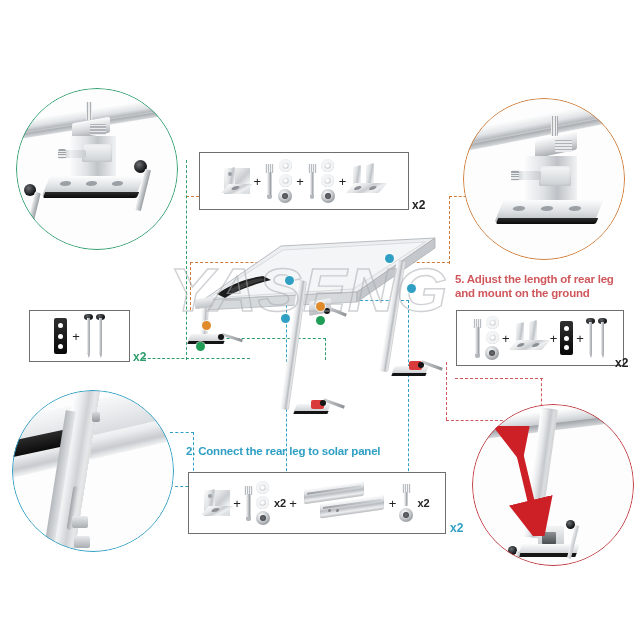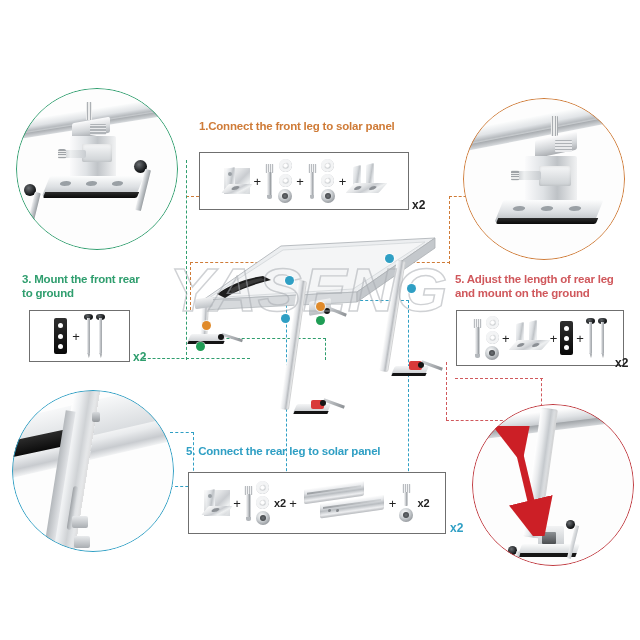--- a/index.html
+++ b/index.html
@@ -325,21 +325,20 @@
     <div class="marker" style="left:222px;top:56px;background:#2f9fc4;"></div>
     <div class="marker" style="left:96px;top:86px;background:#2f9fc4;"></div>
     <div class="marker" style="left:17px;top:93px;background:#e08a2a;"></div>
     <div class="marker" style="left:131px;top:74px;background:#e08a2a;"></div>
     <div class="marker" style="left:11px;top:114px;background:#1f9d55;"></div>
     <div class="marker" style="left:131px;top:88px;background:#1f9d55;"></div>
   </div>
 
   <div id="watermark">YASENG</div>
 
-  <div class="step-title" style="left:199px;top:119px;width:240px;font-size:11.5px;color:#cf7b37;">1.Connect the front leg to solar panel</div>
   <div class="parts-box" style="left:199px;top:152px;width:210px;height:58px;">
     <div class="parts-row">
       <span class="part lbracket alum">
         <span class="vert alum2"></span>
           <span class="horz alum"></span>
           <span class="hole"></span>
           <span class="hole2"></span>
       </span>
       <span class="plus">+</span>
       <span class="part bolt">
@@ -380,21 +379,21 @@
         <span class="w1 alum2"></span>
           <span class="w2 alum2"></span>
           <span class="base alum"></span>
         <span class="bh" style="left:5px;"></span>
           <span class="bh" style="left:20px;"></span>
       </span>
     </div>
   </div>
   <div class="xcount" style="left:412px;top:198px;color:#222;">x2</div>
 
-  <div class="step-title" style="left:186px;top:444px;width:250px;font-size:11.5px;color:#2f9fc4;">5. Connect the rear leg to solar panel</div>
+  <div class="step-title" style="left:186px;top:444px;width:250px;font-size:11.5px;color:#2f9fc4;">2. Connect the rear leg to solar panel</div>
   <div class="parts-box" style="left:188px;top:472px;width:258px;height:62px;">
     <div class="parts-row" style="gap:3px;">
       <span class="part lbracket alum">
         <span class="vert alum2"></span>
           <span class="horz alum"></span>
           <span class="hole"></span>
           <span class="hole2"></span>
       </span>
       <span class="plus">+</span>
       <span class="part bolt">
@@ -435,21 +434,20 @@
         </span>
         <span class="part nut">
             <i></i>
           </span>
       </span>
       <span class="xinline">x2</span>
     </div>
   </div>
   <div class="xcount" style="left:450px;top:521px;color:#2f9fc4;">x2</div>
 
-  <div class="step-title" style="left:22px;top:272px;width:130px;font-size:11.5px;color:#2f9e6e;">3. Mount the front rear to ground</div>
   <div class="parts-box" style="left:29px;top:310px;width:101px;height:52px;">
     <div class="parts-row" style="gap:5px;">
       <span class="part plate">
         <span></span>
           <span></span>
           <span></span>
       </span>
       <span class="plus">+</span>
       <span style="display:flex;gap:4px;">
         <span class="part screw blk">

